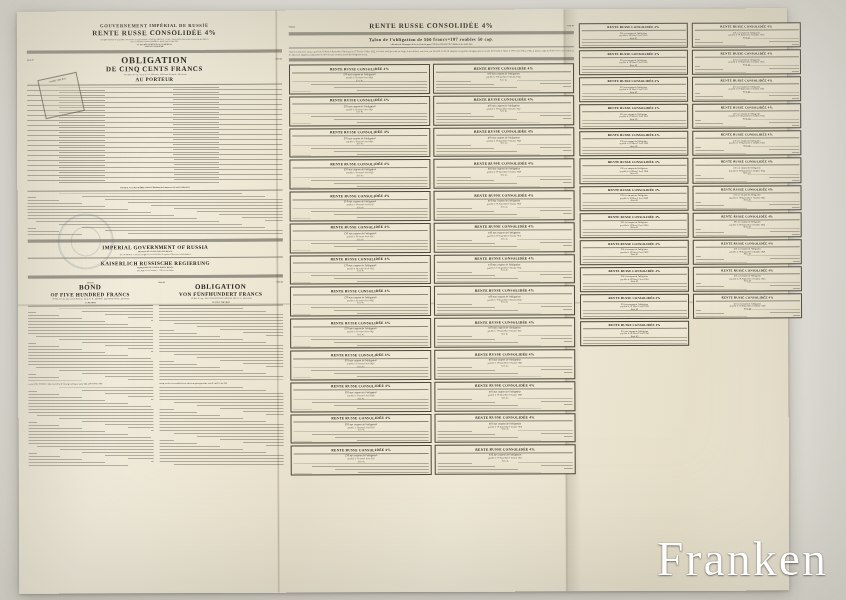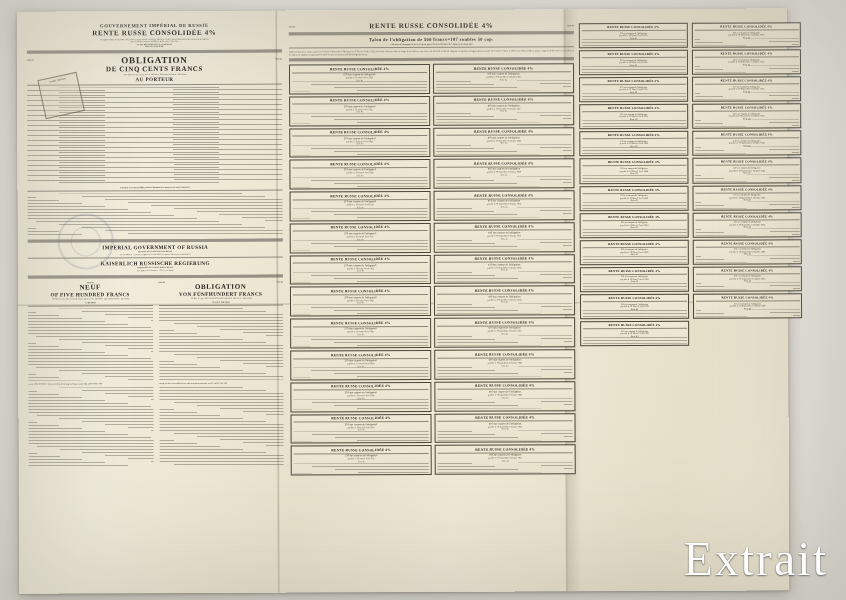--- a/index.html
+++ b/index.html
@@ -160,21 +160,21 @@
     <div class="rule"></div>
     <div class="title-md" style="margin-top:2px">KAISERLICH RUSSISCHE REGIERUNG</div>
     <div class="micro ctr b">RUSSISCHE 4% CONSOLIDIRTE RENTE</div>
     <div class="micro ctr">nom. 424.000.000 Franken = 159.000.000 Rubel</div>
 
     <div class="rule2" style="margin-top:4px"></div>
 
     <div style="display:flex;gap:6px;margin-top:3px;">
       <div style="flex:1">
         <div class="micro b ctr">Série 45</div>
-        <div class="title-lg">NEUF</div>
+        <div class="title-lg">BOND</div>
         <div class="title-md">OF FIVE HUNDRED FRANCS</div>
         <div class="micro ctr">=187 Rbs. 50 Cop.=4£s German Reichsm.=£4 12 sh. 3d.=226 Marks=222 Austrian Florins=236 Dollars</div>
         <div class="micro ctr b" style="margin-top:1px">TO BEARER</div>
         <div class="rule"></div>
         <div class="lines" style="height:72px;margin-top:2px"></div>
         <div class="micro b" style="margin-top:2px;font-size:1.7px">Extract of the IMPERIAL Ukaz, inserted in the Messenger of Finance on the 30th April/11th May 1901</div>
         <div class="lines" style="height:80px;margin-top:2px"></div>
       </div>
       <div style="flex:1">
         <div style="display:flex;justify-content:space-between">
@@ -621,13 +621,13 @@
           <div class="lines" style="height:7px"></div>
         </div>
       </div>
     </div>
   </div>
 
 </div>
 
 <div id="vignette"></div>
 
-<div id="watermark">Extrait</div>
+<div id="watermark">Franken</div>
 
 </body></html>

